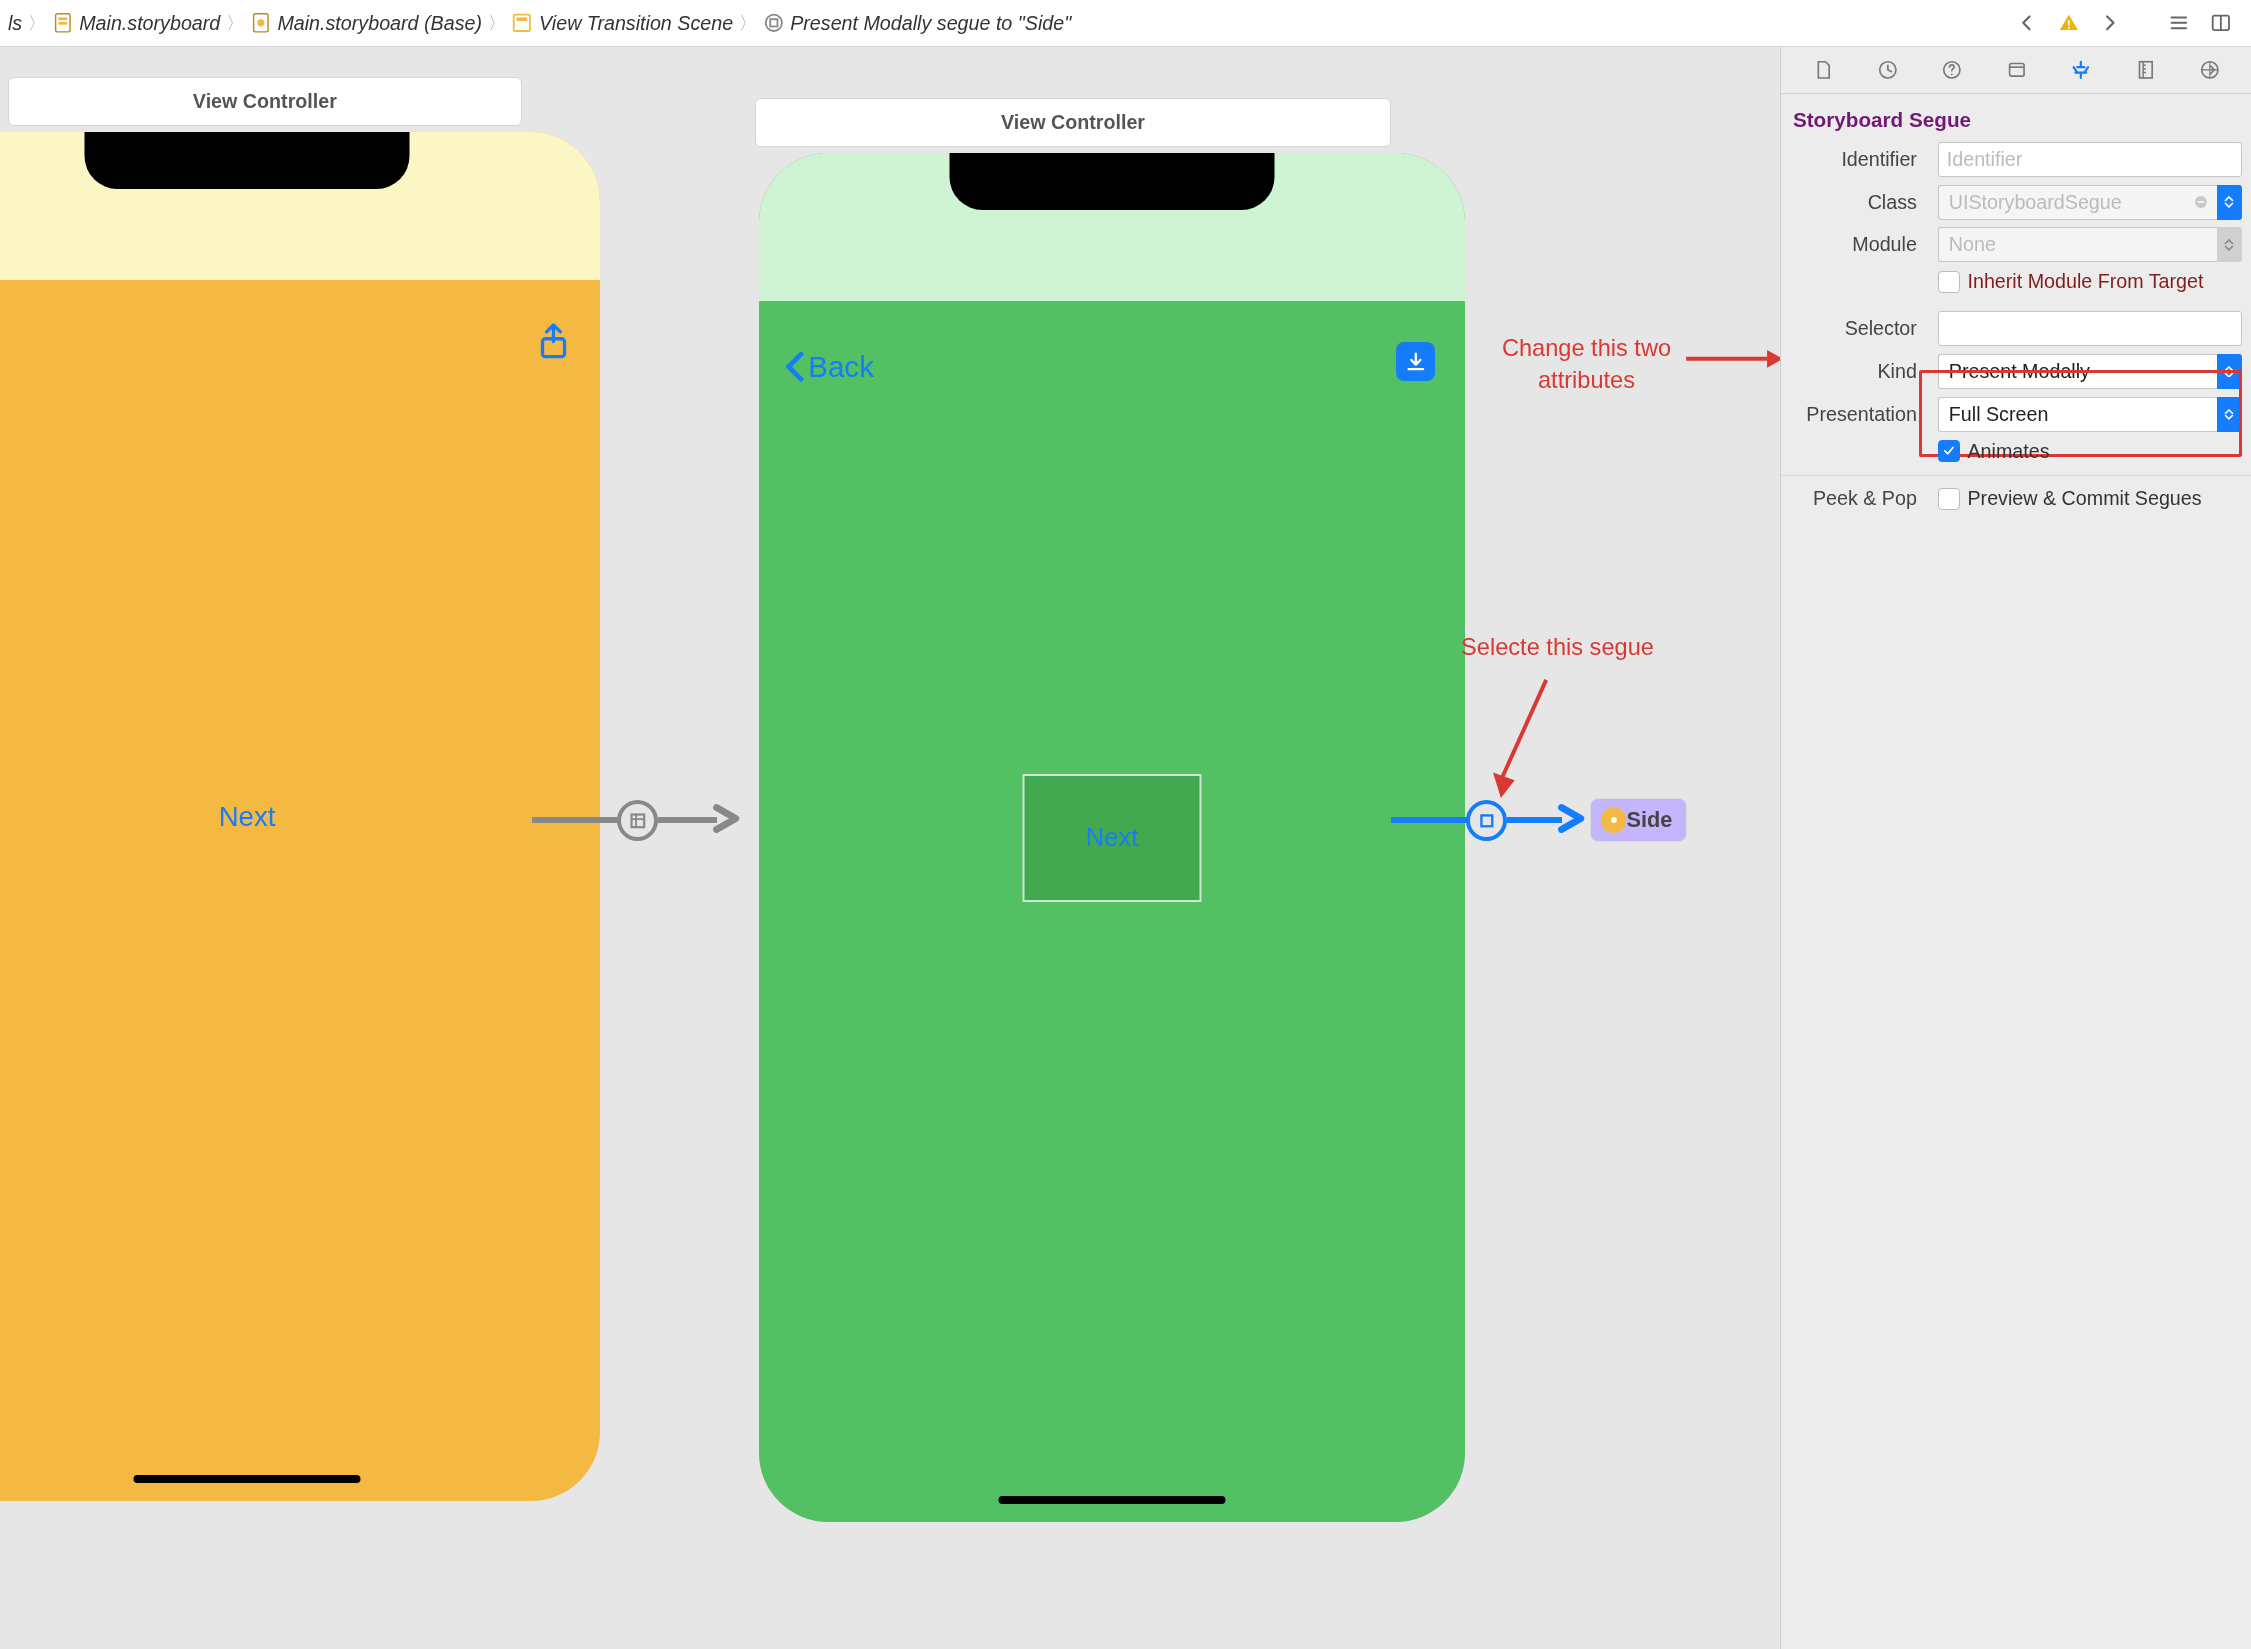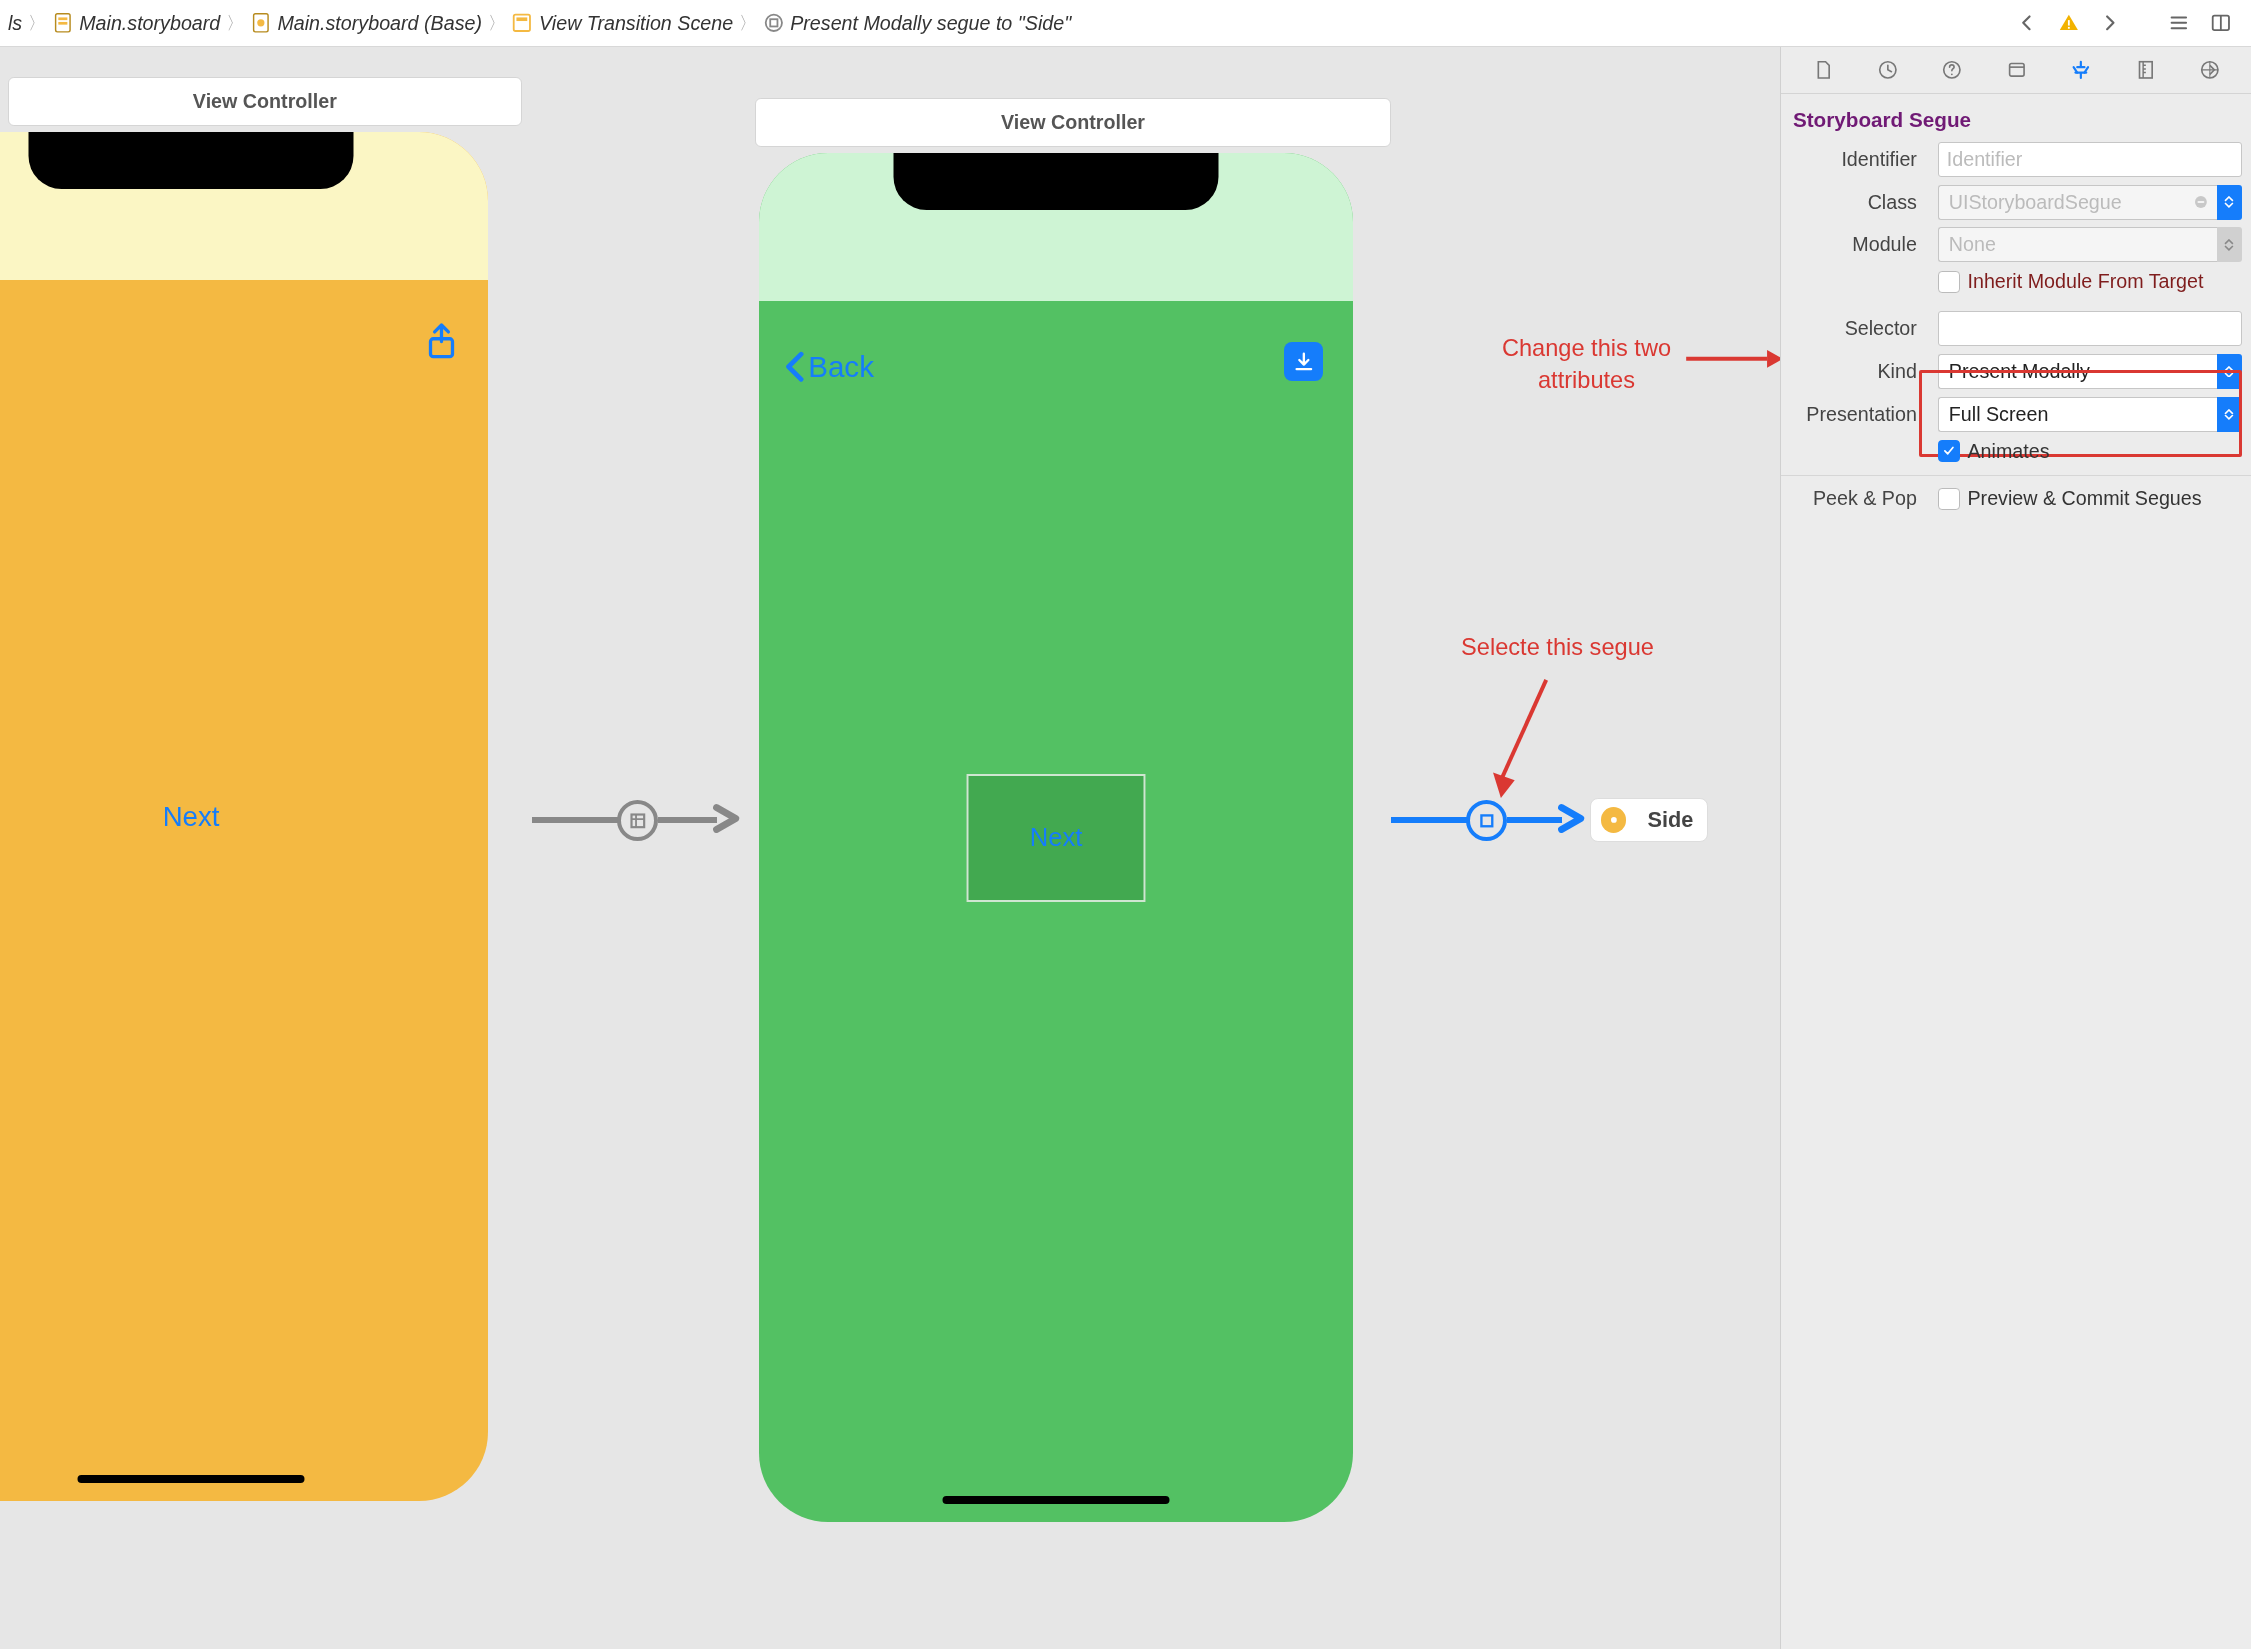--- a/index.html
+++ b/index.html
@@ -47,21 +47,21 @@
   .class-clear { width: 23.6px; display:flex; align-items:center; justify-content:center; color:#bbb; position:absolute; right: 29.6px; top:50%; transform:translateY(-50%);}
   .highlight-red { position: absolute; border: 3.9px solid #da3832; border-radius: 2px; pointer-events: none; }
   .chk-row { display:flex; align-items:center; gap:7.9px; }
   .chk { width: 21.7px; height: 21.7px; border: 1px solid #bbb; border-radius: 3.9px; background:#fff; display:flex; align-items:center; justify-content:center; }
   .chk.checked { background:#157dfb; border-color:#157dfb; color:#fff; }
   .chk svg { width:13.8px; height:13.8px; }
   .divider { height:1px; background:#d6d6d6; margin: 11.8px -9.9px; }
 
   
   .scene-title { position:absolute; background:#fff; border:1px solid #d5d5d5; border-radius:5.9px; height:49px; display:flex; align-items:center; justify-content:center; font-size:19.7px; font-weight:600; color:#555; }
-  .phone { position:absolute; width:594px; height:1369px; border-radius:69px; }
+  .phone { position:absolute; width:706px; height:1369px; border-radius:69px; }
   .phone.orange { background:#f4b942; }
   .phone.green { background:#53c163; }
   .phone .topstrip { position:absolute; top:0; left:0; right:0; height:148px; border-radius:69px 69px 0 0; }
   .phone.orange .topstrip { background:#fbf6c4; }
   .phone.green .topstrip { background:#cef4d4; }
   .notch { position:absolute; top:0; left:50%; transform:translateX(-50%); width:325px; height:57px; background:#000; border-radius:0 0 33px 33px; }
   .home-ind { position:absolute; bottom:17.7px; left:50%; transform:translateX(-50%); width:227px; height:7.9px; background:#000; border-radius:3.9px; }
   .back-btn { position:absolute; top:197px; left:25.6px; display:flex; align-items:center; gap:3.9px; color:#157dfb; font-size:29.6px; }
   .share-btn { position:absolute; top:189px; right:29.6px; color:#157dfb; }
   .dl-btn { position:absolute; top:189px; right:29.6px; width:39px; height:39px; background:#157dfb; border-radius:7.9px; display:flex; align-items:center; justify-content:center; color:#fff; }
@@ -69,21 +69,21 @@
   .container-box { position:absolute; width:179px; height:128px; border:2px solid #cfe6d1; background:rgba(47,140,58,.45); top:50%; left:50%; transform:translate(-50%,-50%); display:flex; align-items:center; justify-content:center; color:#157dfb; font-size:25.6px; }
 
   .segue-line { position:absolute; height:5.9px; background:#888; }
   .segue-line.blue { background:#157dfb; }
   .segue-arrowhead { position:absolute; }
   .segue-node { position:absolute; width:41px; height:41px; border:4.9px solid #888; border-radius:50%; background:#e6e6e6; display:flex; align-items:center; justify-content:center; }
   .segue-node svg { width:21.7px; height:21.7px; stroke:#888; }
   .segue-node.blue { border-color:#157dfb; }
   .segue-node.blue svg { stroke:#157dfb; }
 
-  .side-chip { position:absolute; background:#ffffff; border:1px solid #ddd; border-radius:7.9px; padding:7.9px 13.8px 7.9px 9.9px; display:flex; align-items:center; gap:21px; font-size:21.7px; font-weight:600; color:#444; }
+  .side-chip { position:absolute; background:#c4b5fd; border:1px solid #ddd; border-radius:7.9px; padding:7.9px 13.8px 7.9px 9.9px; display:flex; align-items:center; gap:0; font-size:21.7px; font-weight:600; color:#444; }
   .side-chip .yicon { width:25.6px; height:25.6px; background:#f4b942; border-radius:50%; display:flex; align-items:center; justify-content:center; }
 
   .anno { position:absolute; color:#da3832; font-size:23.6px; text-align:center; line-height:1.35; }
 
   
   .red-arrow { position:absolute; }
 
 </style>
 </head>
 <body>

